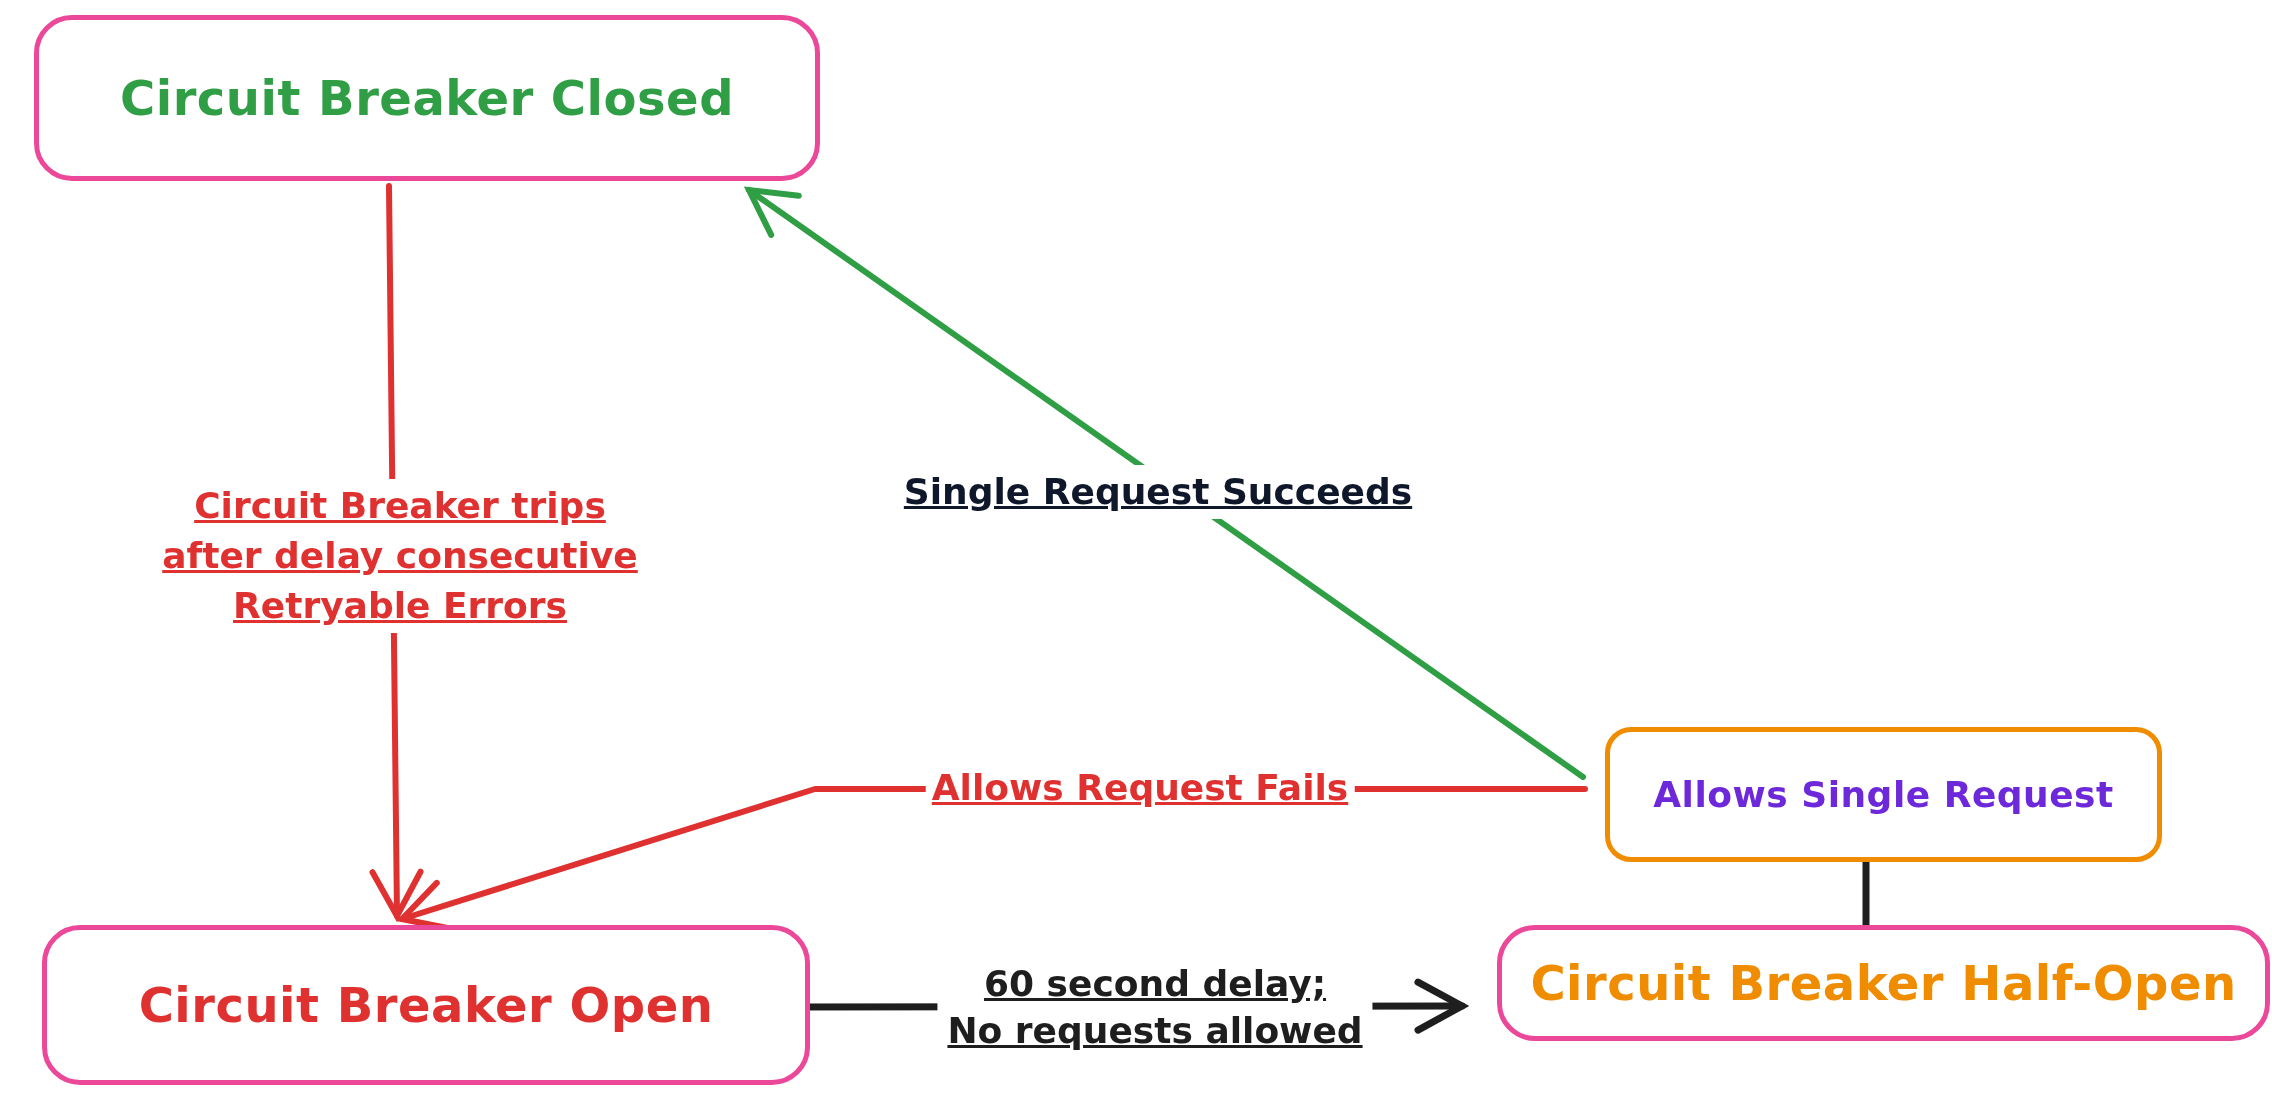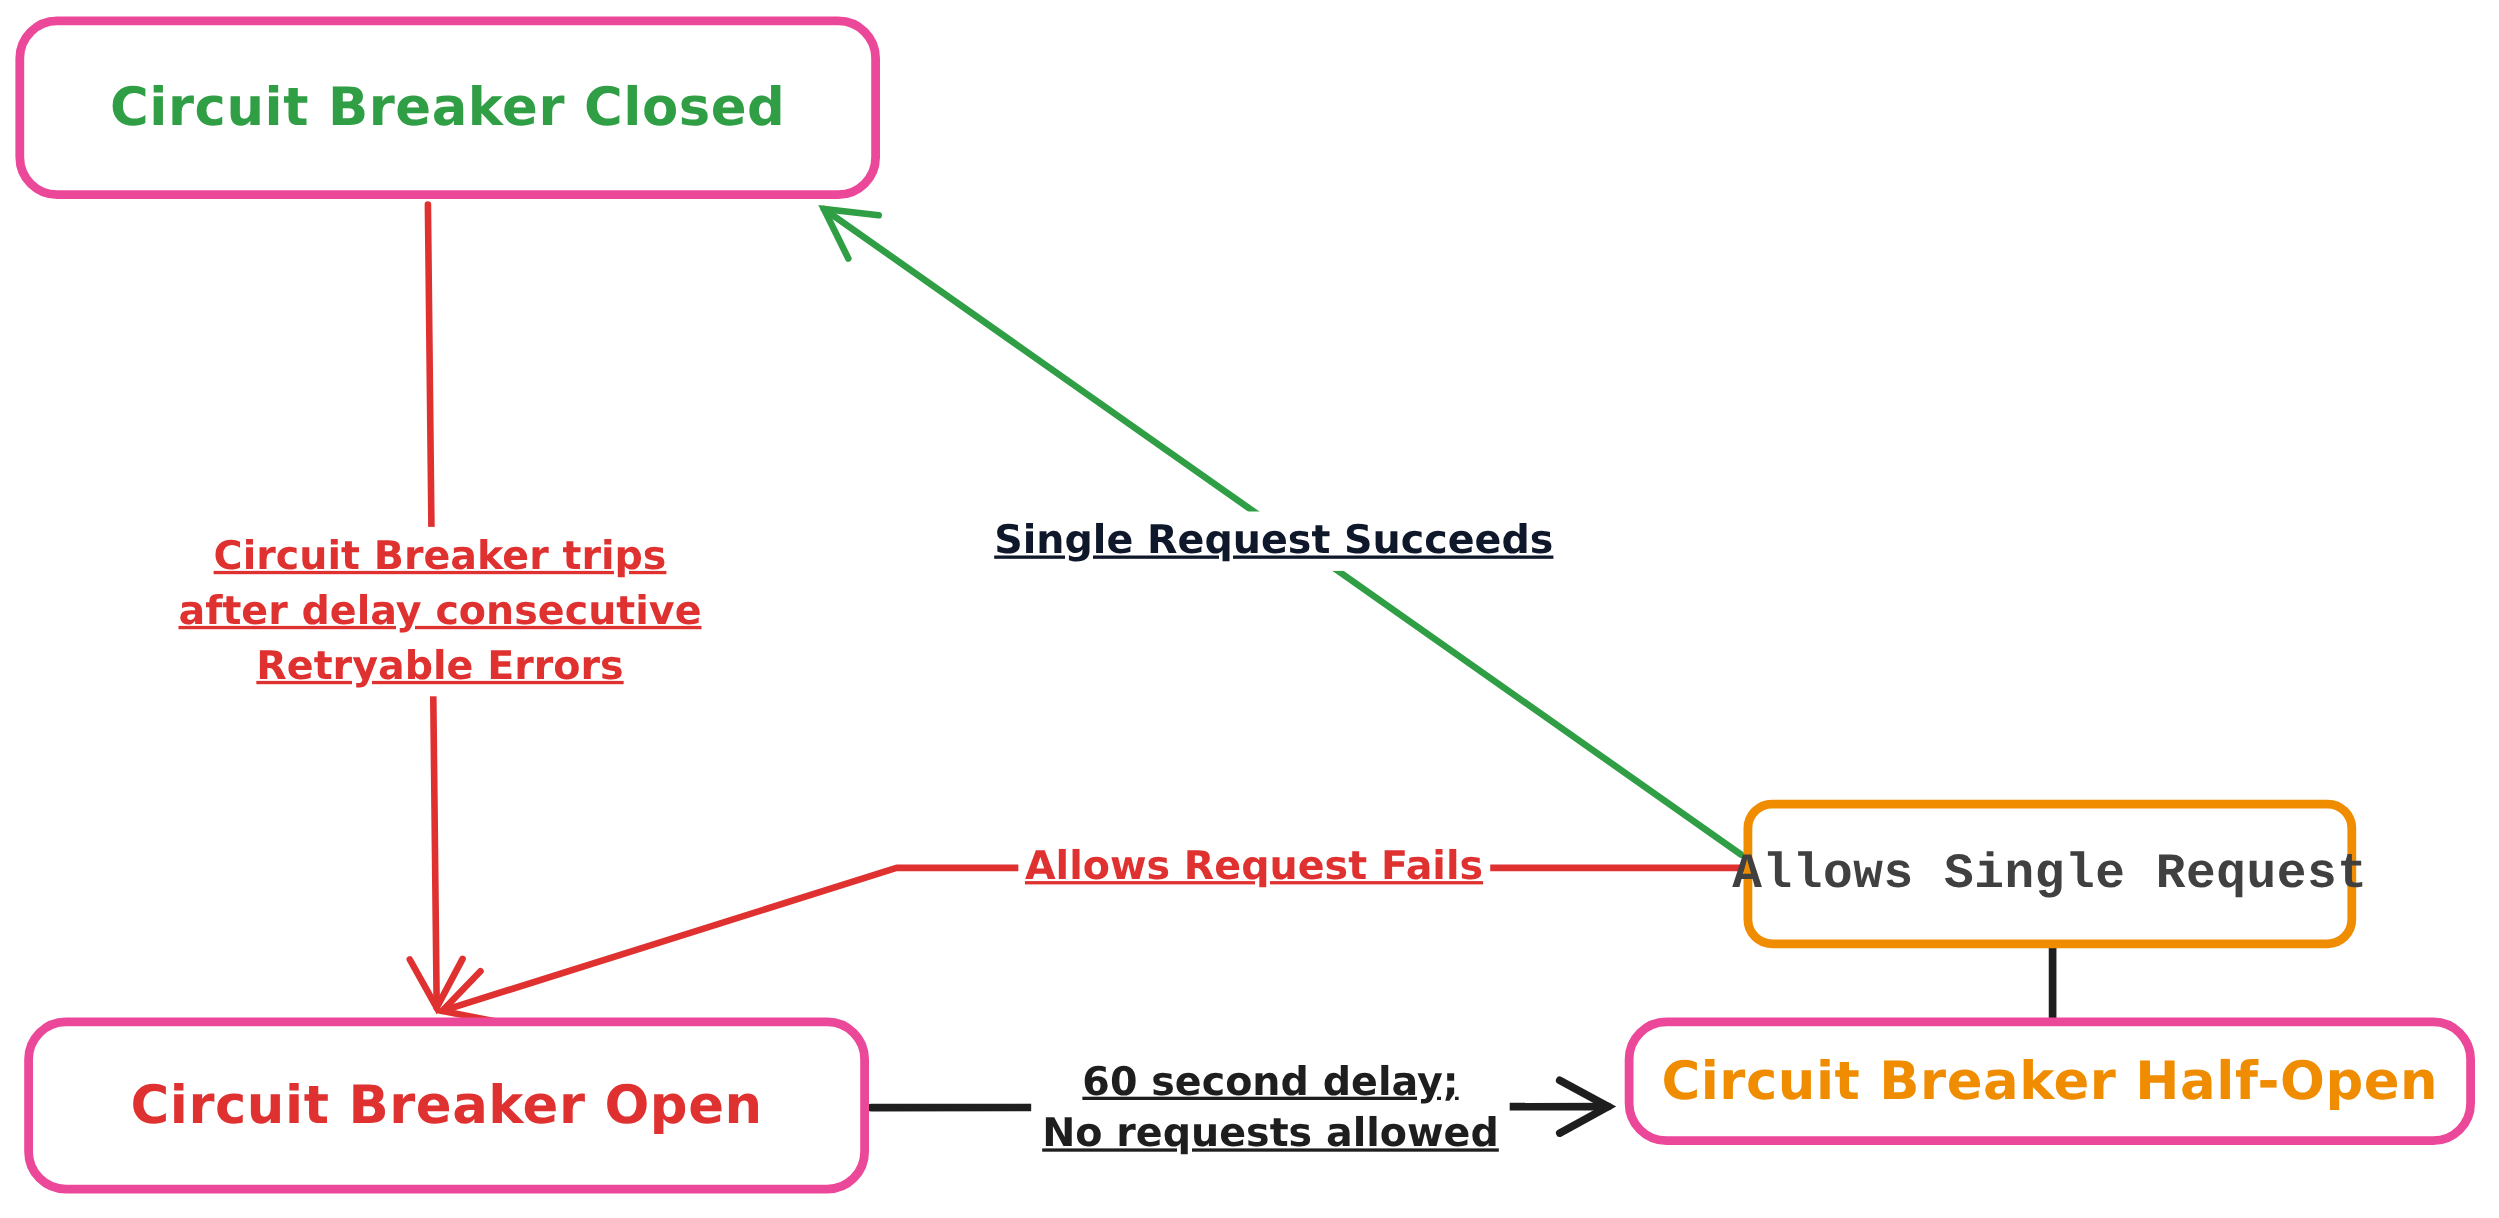--- a/index.html
+++ b/index.html
@@ -20,40 +20,41 @@
     left: 0; top: 0;
     width: 2272px;
     height: 1107px;
   }
   .node {
     position: absolute;
     display: flex;
     align-items: center;
     justify-content: center;
     background: #ffffff;
-    border: 8px solid #ec4899;
+    border: 5px solid #ec4899;
     border-radius: 38px;
     box-sizing: border-box;
     text-align: left;
+    margin-left: 20px;
   }
   .node-label {
     font-size: 48px;
     font-weight: 600;
     letter-spacing: 0.5px;
     white-space: nowrap;
   }
   #node-closed   { left: 14px;   top: 15px;  width: 786px; height: 166px; }
   #node-closed .node-label { color: #2f9e44; }
   #node-open     { left: 22px;   top: 925px; width: 768px; height: 160px; }
   #node-open .node-label { color: #e03131; }
   #node-half-open{ left: 1477px; top: 925px; width: 773px; height: 116px; }
   #node-half-open .node-label { color: #f08c00; }
   #node-allows   { left: 1585px; top: 727px; width: 557px; height: 135px;
                    border-color: #f08c00; border-radius: 26px; }
-  #node-allows .node-label { color: #404040; font-size: 45px; font-family: Liberation Mono, monospace; }
+  #node-allows .node-label { color: #6d28d9; font-size: 36px; }
 
   .edge-label {
     position: absolute;
     transform: translate(-50%, -50%);
     background: #ffffff;
     text-align: center;
     font-weight: 600;
     font-size: 36px;
     line-height: 50px;
     padding: 2px 10px;

